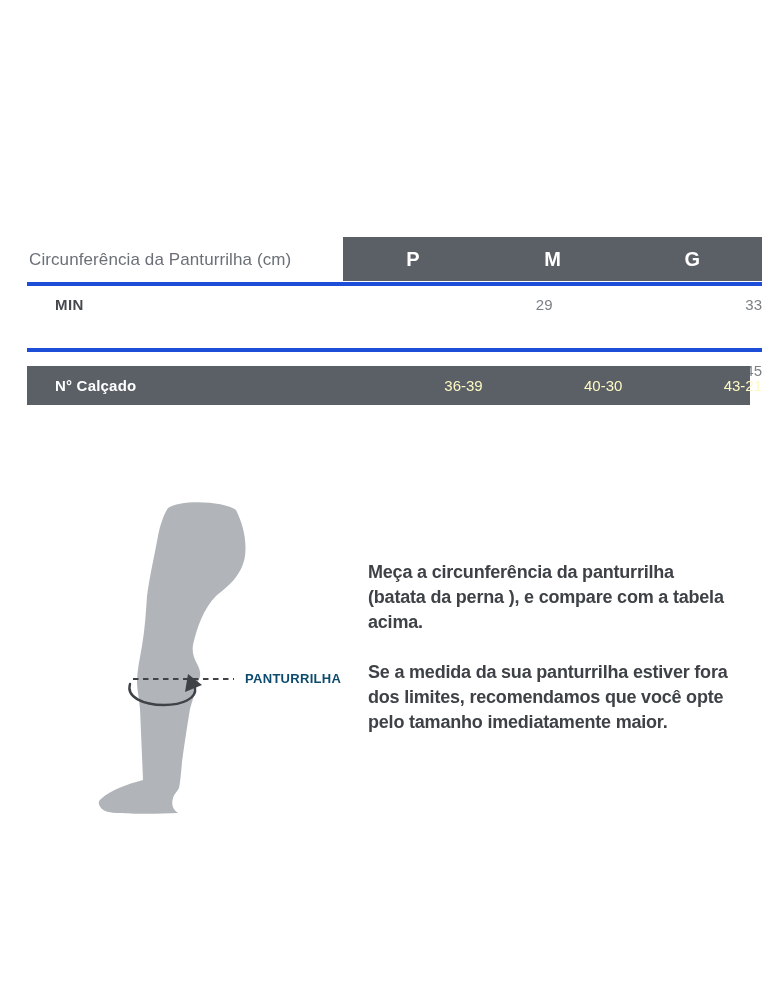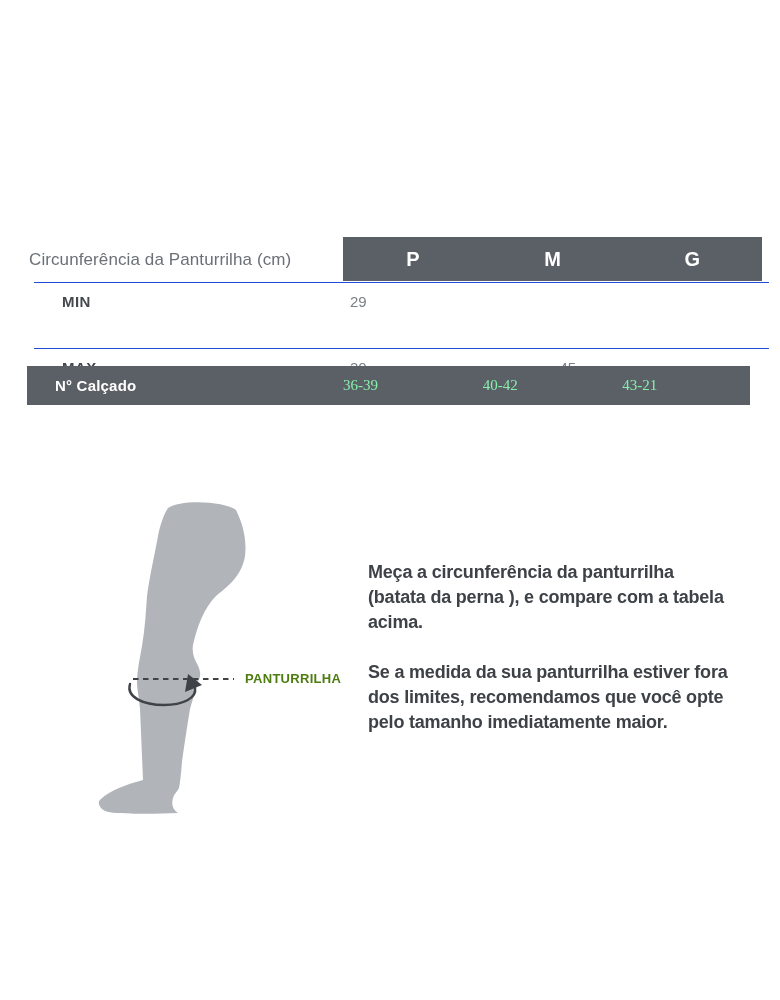--- a/index.html
+++ b/index.html
@@ -19,38 +19,38 @@
     font-size: 17px; color: #6b7077; letter-spacing: 0.1px; white-space: nowrap;
   }
   .t-colhead {
     position: absolute; left: 316px; top: 0; width: 419px; height: 44px;
     background: #5b6066; display: flex;
   }
   .t-colhead .cell {
     flex: 1; text-align: center; line-height: 44px;
     font-size: 20px; font-weight: bold; color: #ffffff;
   }
-  .t-row { position: absolute; left: 7px; width: 735px; height: 38px; border-top: 1px solid #1d4ed8; }
+  .t-row { position: absolute; left: 0; width: 735px; height: 38px; border-top: 4px solid #1d4ed8; }
   .t-row.row-min { top: 45px; }
   .t-row.row-max { top: 83px; margin-top: 28px; }
   .t-label {
     position: absolute; left: 28px; top: 0; line-height: 37px;
     font-size: 15px; font-weight: bold; color: #45494e; letter-spacing: 0.4px;
   }
   .t-vals { position: absolute; left: 316px; top: 0; width: 419px; height: 100%; display: flex; }
-  .t-vals .cell { flex: 1; text-align: left; line-height: 37px; font-size: 15px; color: #7b8086; }
+  .t-vals .cell { flex: 1; text-align: right; line-height: 37px; font-size: 15px; color: #7b8086; }
   .t-footer { position: absolute; left: 0; top: 129px; width: 723px; height: 39px; background: #5b6066; }
   .t-footer .t-label { color: #ffffff; line-height: 39px; letter-spacing: 0.2px; }
-  .t-footer .t-vals .cell { color: #86efac; line-height: 39px; font-family: Liberation Serif, serif; }
+  .t-footer .t-vals .cell { color: #fef9c3; line-height: 39px; }
 
   
   .leg-figure { position: absolute; left: 85px; top: 492px; width: 280px; height: 350px; }
   .panturrilha-label {
     position: absolute; left: 245px; top: 671px;
-    font-size: 13px; font-weight: bold; color: #4d7c0f; letter-spacing: 0.3px;
+    font-size: 13px; font-weight: bold; color: #0c4a6e; letter-spacing: 0.3px;
     white-space: nowrap;
   }
 
   
   .instructions {
     position: absolute; left: 368px; top: 560px; width: 420px;
     font-size: 18px; font-weight: bold; color: #3e4247;
     line-height: 25px; letter-spacing: -0.2px;
   }
   .instructions p { margin: 0; white-space: pre-line; }
@@ -67,36 +67,37 @@
     <div class="t-colhead">
       <div class="cell">P</div>
       <div class="cell">M</div>
       <div class="cell">G</div>
     </div>
 
     <div class="t-row row-min">
       <div class="t-label">MIN</div>
       <div class="t-vals">
         <div class="cell">29</div>
+        <div class="cell">33</div>
       </div>
     </div>
 
     <div class="t-row row-max">
       <div class="t-label">MAX</div>
       <div class="t-vals">
         <div class="cell">30</div>
         <div class="cell">45</div>
       </div>
     </div>
 
     <div class="t-footer">
       <div class="t-label">N° Calçado</div>
       <div class="t-vals">
         <div class="cell">36-39</div>
-        <div class="cell">40-42</div>
+        <div class="cell">40-30</div>
         <div class="cell">43-21</div>
       </div>
     </div>
   </div>
 
   <svg class="leg-figure" viewBox="0 0 280 350">
     <path d="M 83,16
              C 95,7 140,9 151,18
              C 158,32 162,48 160,64
              C 157,84 142,95 131,104

